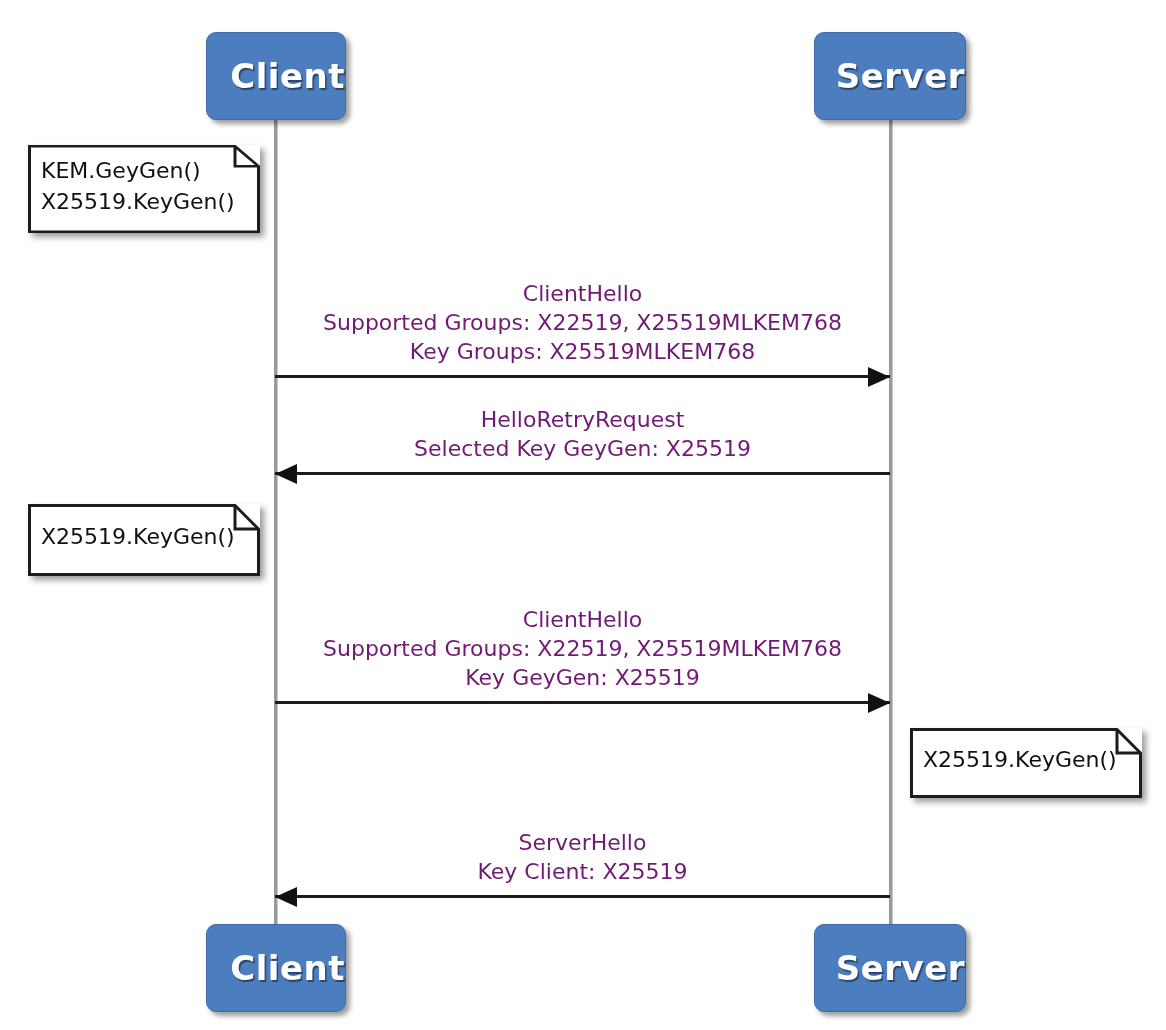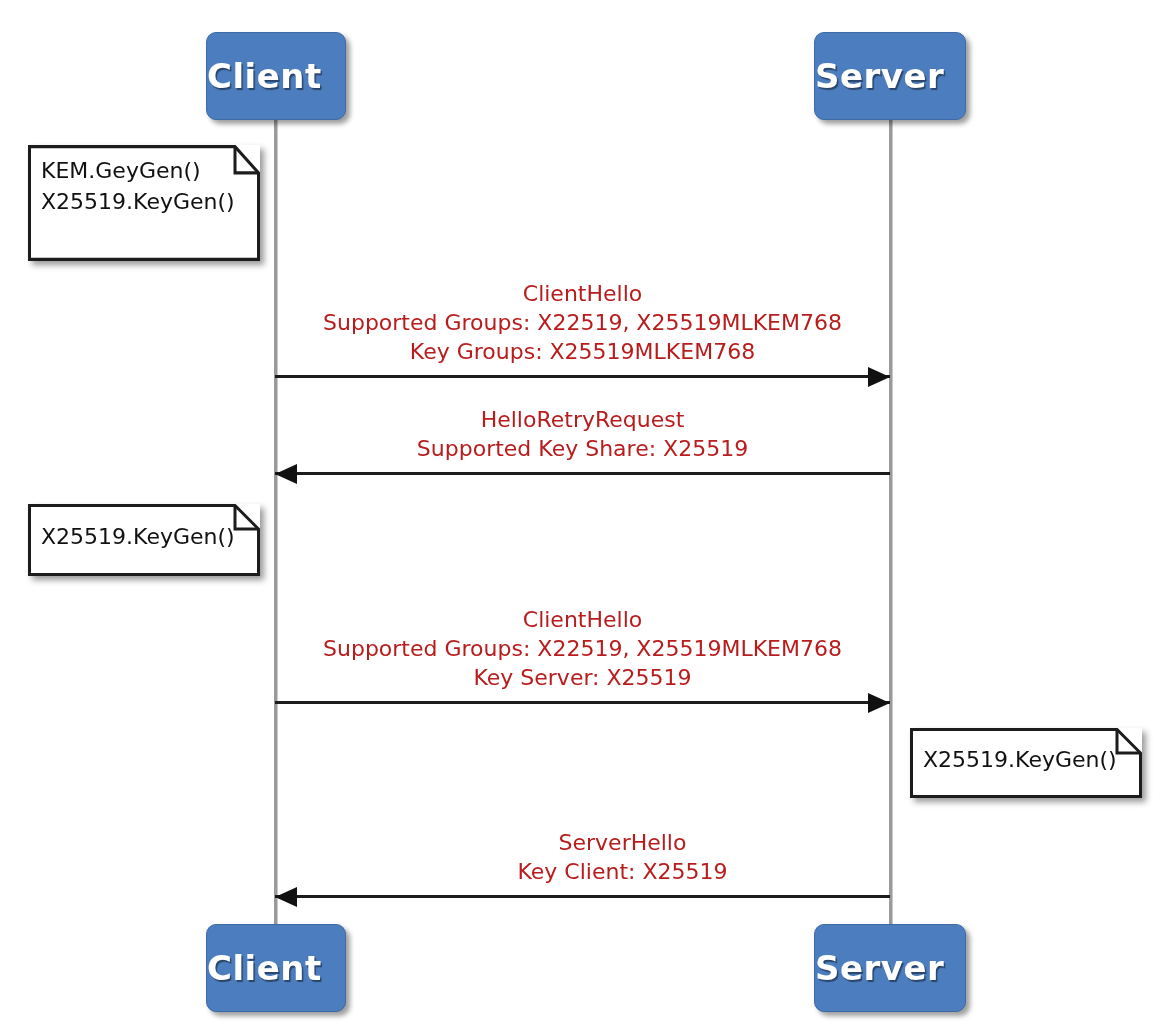--- a/index.html
+++ b/index.html
@@ -37,21 +37,21 @@
     box-sizing: border-box;
     background: #4c7dbf;
     border: 1px solid #3e6aa6;
     border-radius: 10px;
     color: #ffffff;
     font-size: 34px;
     font-weight: bold;
     letter-spacing: 0.5px;
     display: flex;
     align-items: center;
-    justify-content: flex-start;
+    justify-content: flex-end;
     text-shadow: 1.5px 1.5px 1px rgba(0,0,0,0.45);
     box-shadow: 4px 4px 5px rgba(0,0,0,0.38);
   }
 
   
   .message {
     position: absolute;
   }
   .msg-line {
     position: absolute;
@@ -71,21 +71,21 @@
     border-left: 22px solid #111111;
     right: 0;
   }
   .msg-head.left {
     border-right: 22px solid #111111;
     left: 0;
   }
   .msg-label {
     position: absolute;
     text-align: center;
-    color: #b91c1c;
+    color: #701a75;
     font-size: 22px;
     line-height: 29px;
     white-space: nowrap;
   }
   .msg-label .line {
     display: block;
   }
 
   
   .note {
@@ -128,21 +128,21 @@
     <span>Server</span>
   </div>
 
   <div class="participant" style="left:206px; top:924px; width:140px; height:88px;">
     <span>Client</span>
   </div>
   <div class="participant" style="left:814px; top:924px; width:152px; height:88px;">
     <span>Server</span>
   </div>
 
-  <div class="note" style="left:28px; top:145px; width:232px; height:116px;">
+  <div class="note" style="left:28px; top:145px; width:232px; height:88px;">
     <svg class="note-shape" viewBox="0 0 232 104" preserveAspectRatio="none">
       <path d="M1.5,1.5 L207,1.5 L230.5,25 L230.5,102.5 L1.5,102.5 Z" fill="#ffffff" stroke="#1c1c1c" stroke-width="3"></path>
       <path d="M207,1.5 L207,25 L230.5,25" fill="none" stroke="#1c1c1c" stroke-width="3"></path>
     </svg>
     <div class="note-text">
       <span class="line">KEM.GeyGen()</span>
       <span class="line">X25519.KeyGen()</span>
     </div>
   </div>
 
@@ -174,36 +174,36 @@
       <span class="line">Supported Groups: X22519, X25519MLKEM768</span>
       <span class="line">Key Groups: X25519MLKEM768</span>
     </div>
   </div>
 
   <div class="message" style="left:275px; top:472px; width:615px;">
     <div class="msg-line" style="left:0; width:615px;"></div>
     <div class="msg-head left"></div>
     <div class="msg-label" style="left:0; width:615px; bottom:9px;text-align:center;">
       <span class="line">HelloRetryRequest</span>
-      <span class="line">Supported Key Share: X25519</span>
+      <span class="line">Selected Key GeyGen: X25519</span>
     </div>
   </div>
 
   <div class="message" style="left:275px; top:701px; width:615px;">
     <div class="msg-line" style="left:0; width:615px;"></div>
     <div class="msg-head right"></div>
     <div class="msg-label" style="left:0; width:615px; bottom:9px;">
       <span class="line">ClientHello</span>
       <span class="line">Supported Groups: X22519, X25519MLKEM768</span>
-      <span class="line">Key Server: X25519</span>
+      <span class="line">Key GeyGen: X25519</span>
     </div>
   </div>
 
   <div class="message" style="left:275px; top:895px; width:615px;">
     <div class="msg-line" style="left:0; width:615px;"></div>
     <div class="msg-head left"></div>
-    <div class="msg-label" style="left:0; width:615px; bottom:9px;padding-left:40px;">
+    <div class="msg-label" style="left:0; width:615px; bottom:9px;">
       <span class="line">ServerHello</span>
       <span class="line">Key Client: X25519</span>
     </div>
   </div>
 
 </div>
 
 </body></html>

